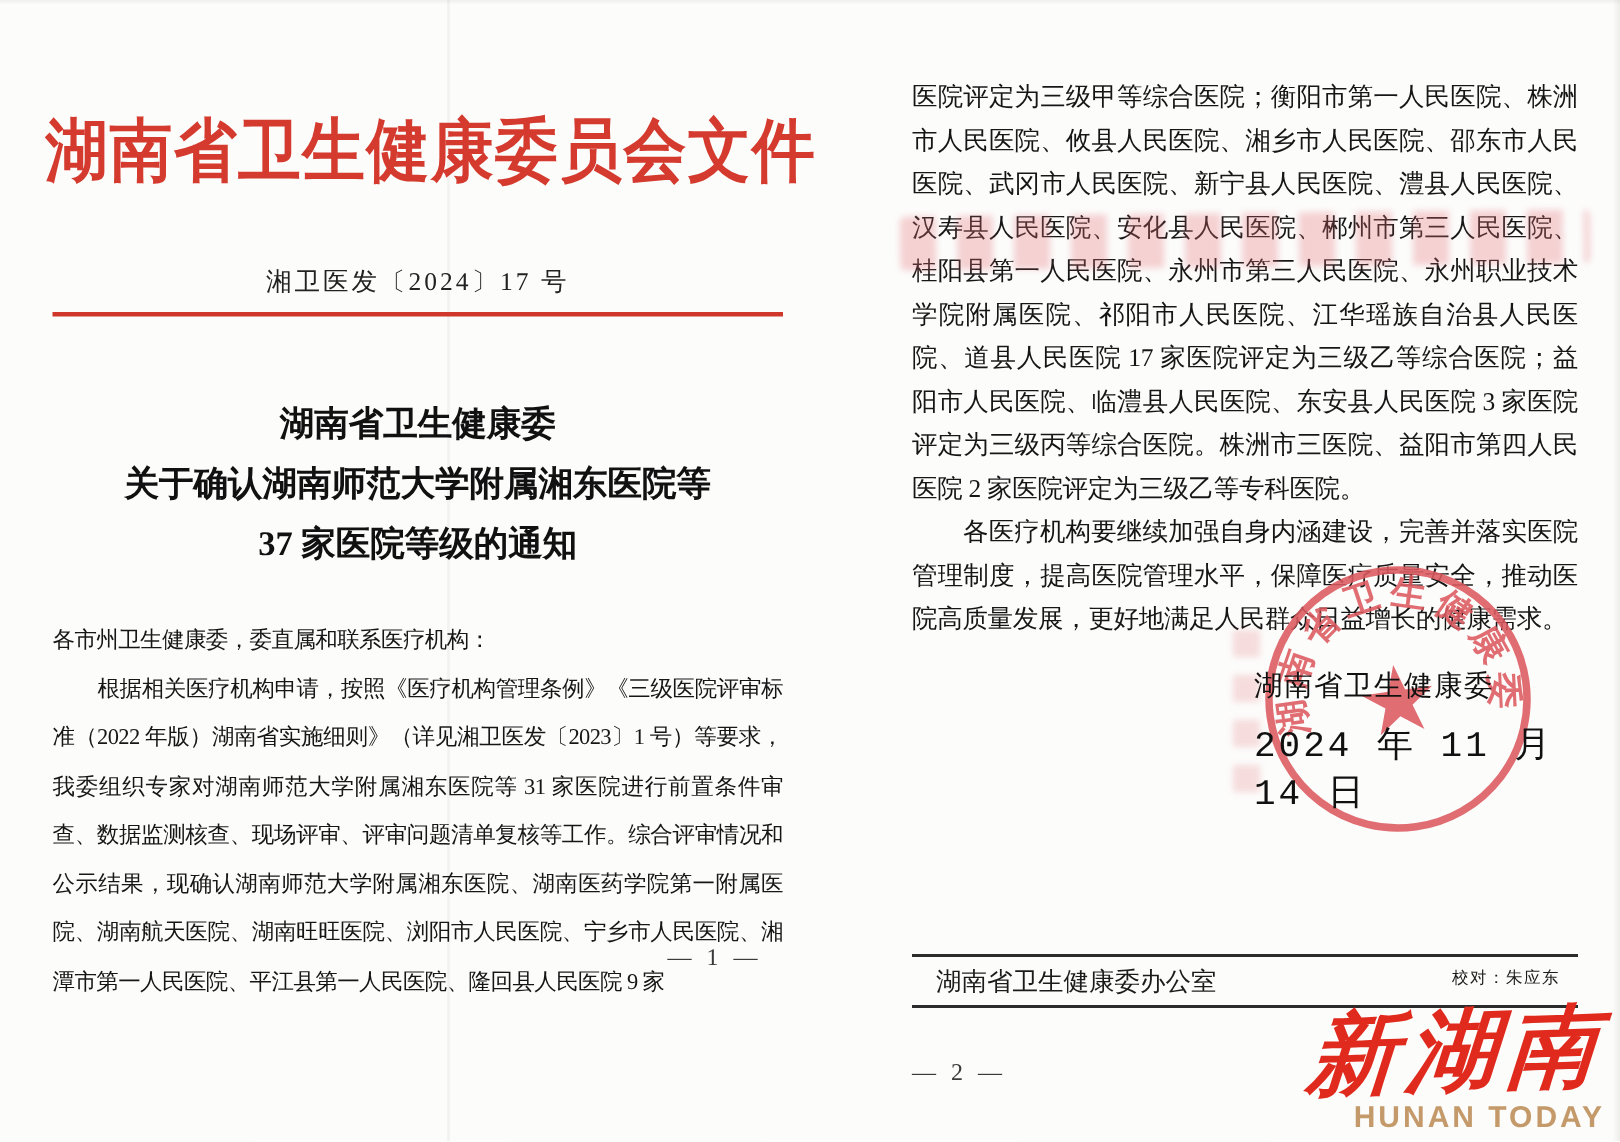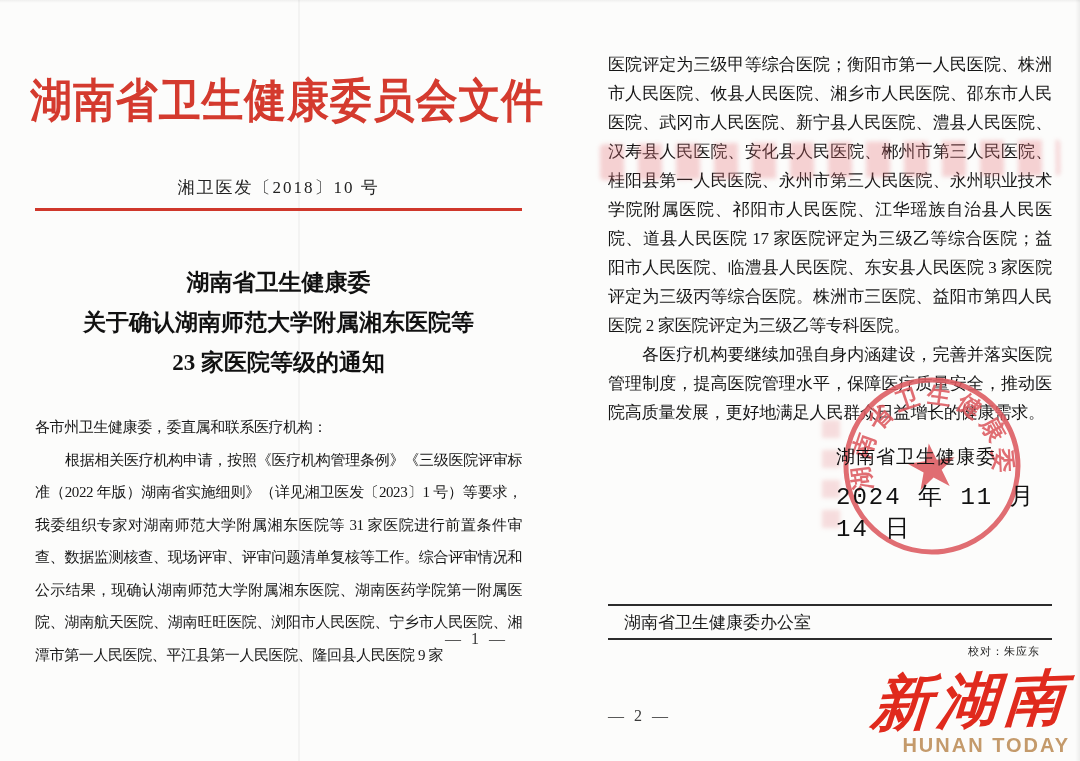--- a/index.html
+++ b/index.html
@@ -50,21 +50,21 @@
       rgba(228,110,116,0.30) 0 24px, rgba(228,110,116,0) 24px 38px);
     filter:blur(2px);transform:rotate(-0.6deg);border-radius:4px;
   }
   .bleed2{
     position:absolute;left:214px;top:420px;width:18px;height:120px;
     background:repeating-linear-gradient(rgba(228,110,116,0.22) 0 18px, rgba(228,110,116,0) 18px 30px);
     filter:blur(2px);
   }
 
   
-  .footer{position:absolute;left:0;right:0;top:604px;text-align:right;}
+  .footer{position:absolute;left:0;right:0;top:636px;text-align:right;}
   .footer .rule{height:2px;background:#2c2c2c;}
   .footer .row{display:flex;justify-content:space-between;align-items:center;padding:0 14px 0 16px;height:32px;font-size:17px;color:#1b1b1b;}
   .footer .rule2{height:2px;background:#2c2c2c;}
   .proof{position:absolute;right:12px;top:644px;font-size:11px;color:#1b1b1b;letter-spacing:1px;}
 
   
   .brand{position:absolute;right:10px;bottom:4px;text-align:right;}
   .brand-cn{
     font-size:60px;font-weight:900;font-style:italic;color:#e02a1d;
     letter-spacing:6px;line-height:62px;transform:skewX(-6deg) rotate(-2deg);
@@ -79,26 +79,26 @@
 <body>
 
 <div class="scan">
 
   <div class="edge-top"></div>
   <div class="fold" style="left:298px;"></div>
   <div class="edge-right"></div>
 
   <div class="page1">
     <div class="red-head">湖南省卫生健康委员会文件</div>
-    <div class="doc-number">湘卫医发〔2018〕10 号</div>
+    <div class="doc-number">湘卫医发〔2024〕17 号</div>
     <div class="red-rule"></div>
     <div class="doc-title">
       <div>湖南省卫生健康委</div>
       <div>关于确认湖南师范大学附属湘东医院等</div>
-      <div>23 家医院等级的通知</div>
+      <div>37 家医院等级的通知</div>
     </div>
     <div class="body-text">
       <p>各市州卫生健康委，委直属和联系医疗机构：</p>
       <p class="indent">根据相关医疗机构申请，按照《医疗机构管理条例》《三级医院评审标准（2022 年版）湖南省实施细则》（详见湘卫医发〔2023〕1 号）等要求，我委组织专家对湖南师范大学附属湘东医院等 31 家医院进行前置条件审查、数据监测核查、现场评审、评审问题清单复核等工作。综合评审情况和公示结果，现确认湖南师范大学附属湘东医院、湖南医药学院第一附属医院、湖南航天医院、湖南旺旺医院、浏阳市人民医院、宁乡市人民医院、湘潭市第一人民医院、平江县第一人民医院、隆回县人民医院 9 家</p>
     </div>
     <div class="pageno right">— 1 —</div>
   </div>
 
   <div class="page2">
 

